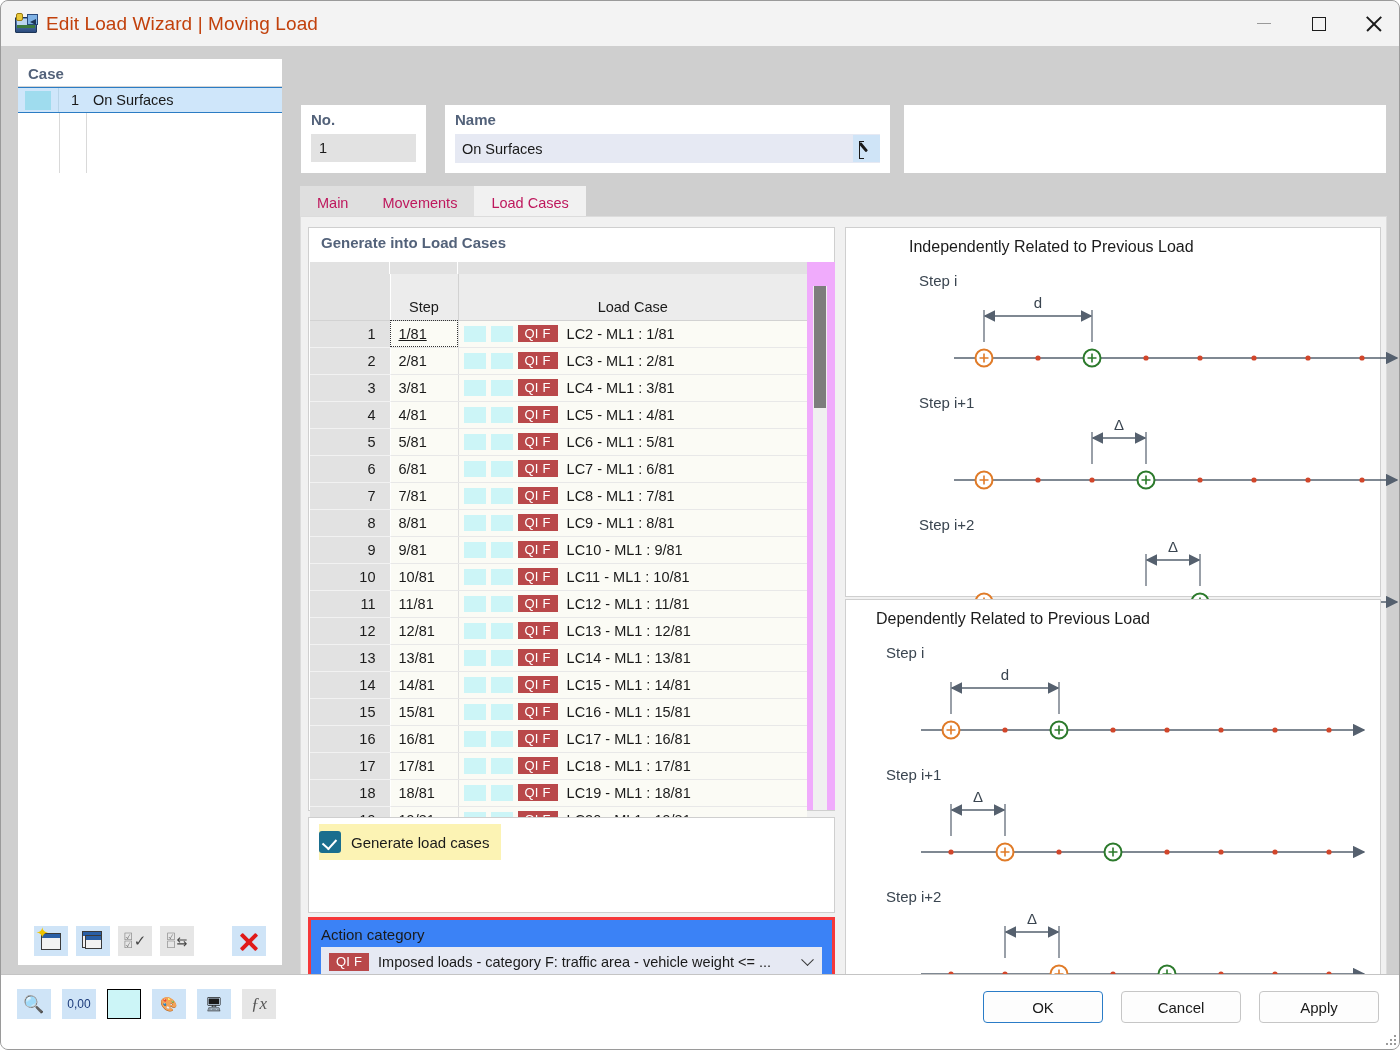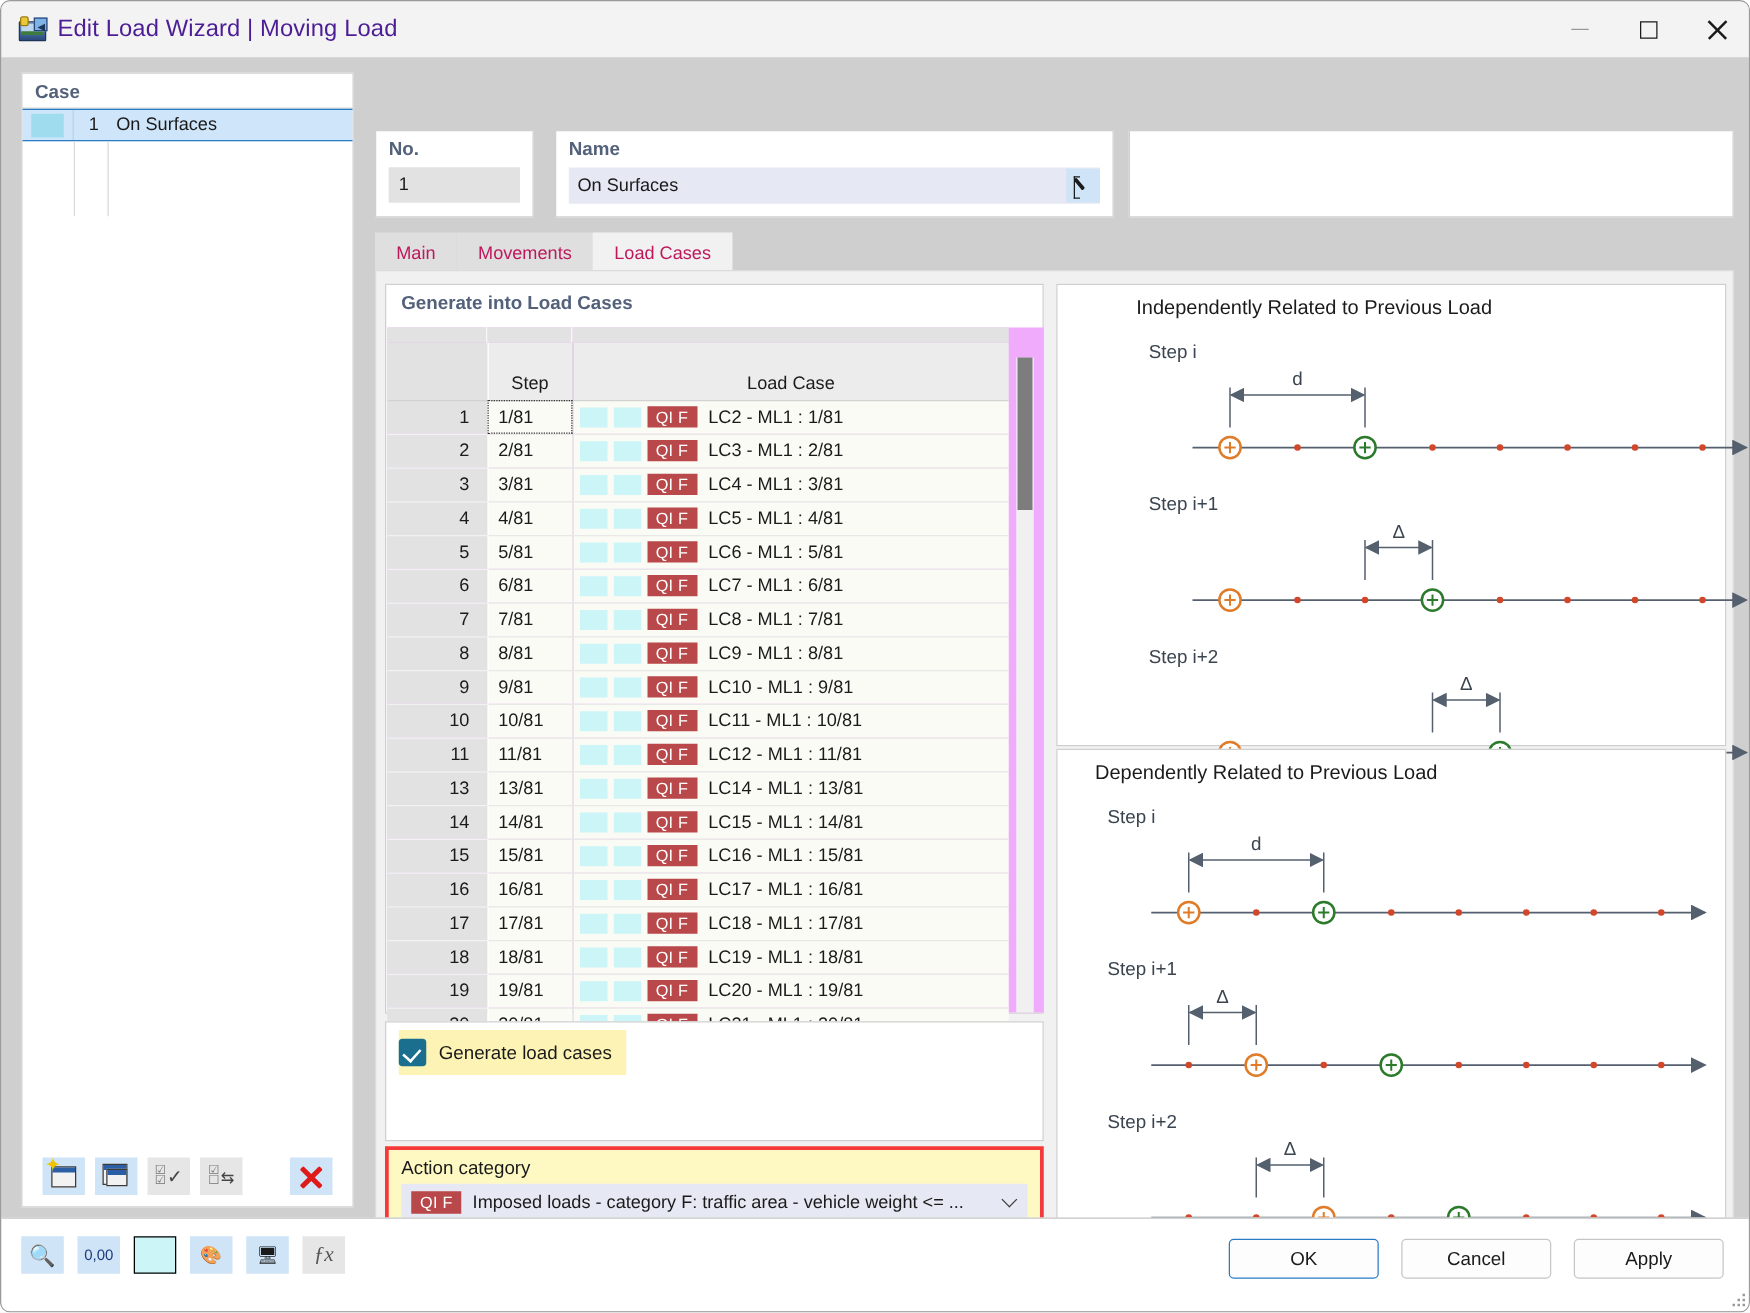--- a/index.html
+++ b/index.html
@@ -33,21 +33,21 @@
   .title-icon .base { position:absolute; left:0; top:4px; width:22px; height:16px;
      background:linear-gradient(#6c93c9,#2a4a7c); border:1px solid #1d3557; border-radius:1px;}
   .title-icon .sky { position:absolute; left:2px; top:6px; width:18px; height:7px; background:#bcd6ef;}
   .title-icon .grn { position:absolute; left:2px; top:12px; width:18px; height:3px; background:#3d7a3d;}
   .title-icon .arrow { position:absolute; right:-1px; top:1px; width:11px; height:11px;
      background:#7fb2e5; border:1px solid #2a4a7c;}
   .title-icon .arrow:after { content:""; position:absolute; left:2px; top:4px;
      border-top:3px solid transparent; border-bottom:3px solid transparent; border-right:6px solid #1d3557;}
   .title-icon .coin { position:absolute; left:1px; top:0px; width:7px; height:8px;
      background:#e9c93a; border:1px solid #9a7b10; border-radius:2px;}
-  .title-text { font-size:19px; color:#4c1d95; letter-spacing:.1px; }
+  .title-text { font-size:19px; color:#c2410c; letter-spacing:.1px; }
   .win-btns { position:absolute; right:0; top:0; height:45px; display:flex; }
   .win-btn { width:55px; height:45px; display:flex; align-items:center; justify-content:center; cursor:default;}
   .win-btn .min { width:14px; height:1px; background:#9a9a9a; }
   .win-btn .max { width:14px; height:14px; border:1.6px solid #1b1b1b; }
   .win-btn .cls { position:relative; width:18px; height:18px; }
   .win-btn .cls:before,.win-btn .cls:after{ content:""; position:absolute; left:-1px; top:8px;
      width:20px; height:1.6px; background:#1b1b1b;}
   .win-btn .cls:before{ transform:rotate(45deg);} .win-btn .cls:after{ transform:rotate(-45deg);}
 
   
@@ -128,40 +128,40 @@
   .hdr-strip .s1{ width:68px; background:#e2e2e2; border-right:1px solid #ffffff;}
   .hdr-strip .s2{ width:349px; background:#e2e2e2;}
   .tbl th { background:#ececec; border-bottom:1px solid #d2d2d2; height:46px;
      font-weight:normal; font-size:14.5px; vertical-align:bottom; padding-bottom:5px;}
   .tbl th.corner { background:#e2e2e2; border-right:1px solid #ffffff; }
   .tbl th.step { border-right:1px solid #d2d2d2; }
   .tbl td { height:24px; font-size:14.5px; border-bottom:1px solid #e8e8e8; background:#fbfbf5; }
   .tbl td.rowno { background:#e2e2e2; text-align:right; padding-right:14px; border-right:1px solid #ffffff;
       border-bottom:1px solid #f2f2f2; }
   .tbl td.stepc { padding-left:8px; border-right:1px solid #e0e0e0; }
-  .tbl tr:first-child td.stepc { outline:1px dotted #333; outline-offset:-1px; }
+  .tbl tr:first-child td.stepc { outline:1px dotted #333; outline-offset:-1px;text-decoration:underline; }
   .lc-cell { display:flex; align-items:center; height:24px; padding-left:4px; gap:5px; }
   .cyan { width:22px; height:16px; background:#ccf5f7; }
   .qif { background:#b9484a; color:#ffffff; font-size:13px; padding:1.5px 7px 2.5px 7px; line-height:1;
       letter-spacing:.2px; }
   .lc-text { padding-left:4px; }
   .vscroll { position:absolute; right:8px; top:24px; width:14px; height:524px; background:#f0f0f0; }
   .vthumb { position:absolute; left:1px; top:0px; width:12px; height:122px; background:#7d7d7d; }
 
   
   .opt-grp { left:7px; top:600px; width:527px; height:96px; }
   .opt-check-row { margin:6px 10px 0 10px; display:inline-flex; align-items:center; gap:10px;
      background:#fcf3b4; padding:7px 12px 7px 0; }
   .cbx { width:22px; height:22px; background:#1a6e8e; border-radius:3px; position:relative; }
   .cbx:after { content:""; position:absolute; left:6px; top:5px; width:7px; height:11px;
      border-right:2px solid #ffffff; border-bottom:2px solid #ffffff; transform:rotate(42deg); }
   .opt-label { font-size:15px; }
 
   
-  .act-grp { left:7px; top:700px; width:527px; height:72px; background:#fef9c3;
+  .act-grp { left:7px; top:700px; width:527px; height:72px; background:#3b82f6;
      border:3px solid #f5383a; }
   .act-title { padding:6px 0 4px 10px; font-size:15px; }
   .act-select { margin:0 10px; height:30px; background:#e6e9f3; display:flex; align-items:center; gap:9px;
      padding-left:8px; }
   .act-select .qif { padding:2px 7px 3px 7px; }
   .act-text { flex:1; font-size:14.5px; white-space:nowrap; overflow:hidden; }
   .chev { width:22px; margin-right:4px; display:flex; align-items:center; justify-content:center; }
   .chev i { display:block; width:9px; height:9px; border-right:1.6px solid #3a3a3a;
      border-bottom:1.6px solid #3a3a3a; transform:rotate(45deg) translate(-2px,-2px); }
 
@@ -420,20 +420,32 @@
                 </tr>
                 <tr>
                   <td class="rowno">11</td>
                   <td class="stepc">11/81</td>
                   <td>
                     <div class="lc-cell">
                       <span class="cyan"></span>
                       <span class="cyan"></span>
                       <span class="qif">QI F</span>
                       <span class="lc-text">LC12 - ML1 : 11/81</span>
+                    </div>
+                  </td>
+                </tr>
+                <tr>
+                  <td class="rowno">12</td>
+                  <td class="stepc">12/81</td>
+                  <td>
+                    <div class="lc-cell">
+                      <span class="cyan"></span>
+                      <span class="cyan"></span>
+                      <span class="qif">QI F</span>
+                      <span class="lc-text">LC13 - ML1 : 12/81</span>
                     </div>
                   </td>
                 </tr>
                 <tr>
                   <td class="rowno">13</td>
                   <td class="stepc">13/81</td>
                   <td>
                     <div class="lc-cell">
                       <span class="cyan"></span>
                       <span class="cyan"></span>

